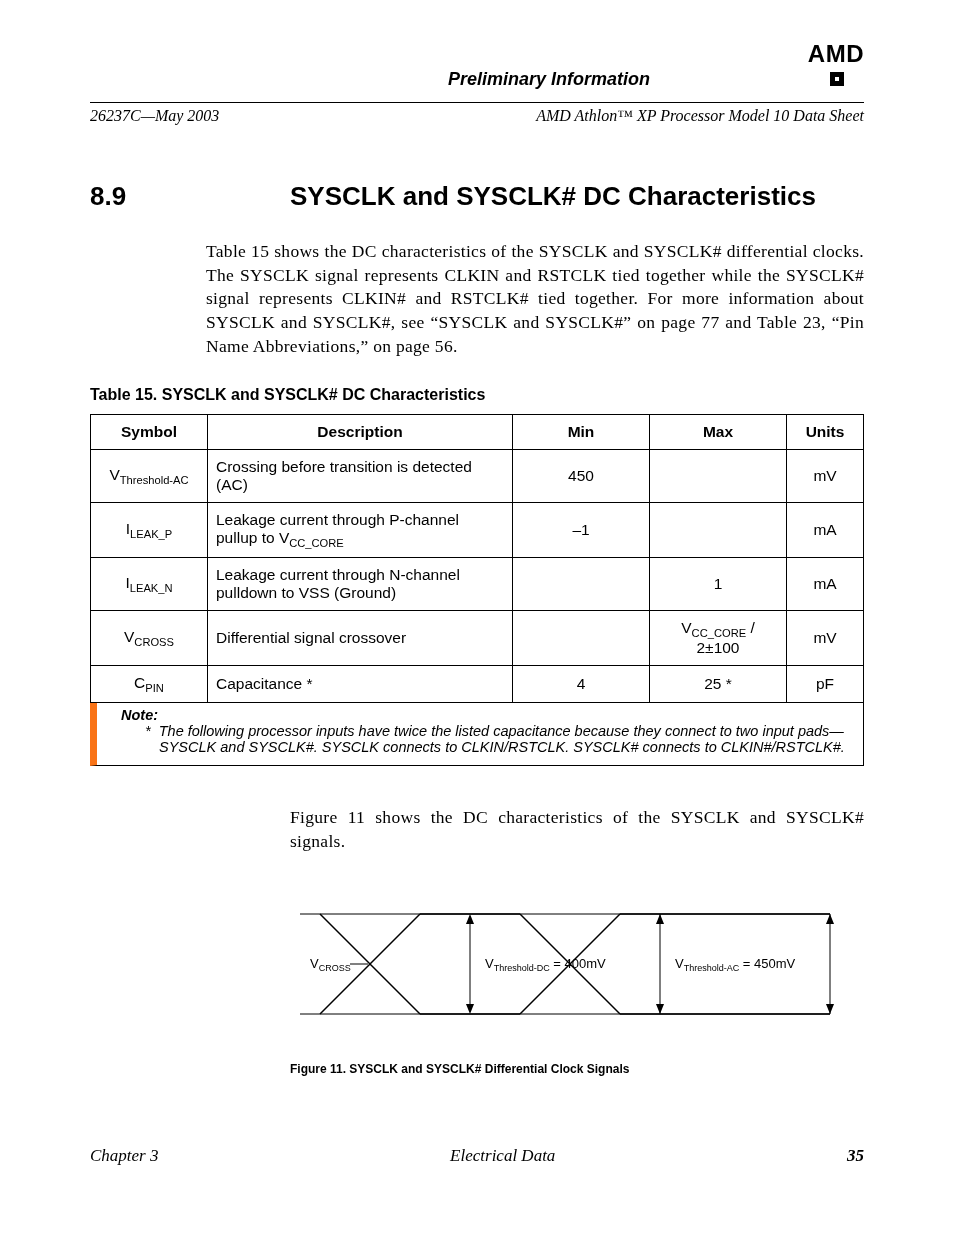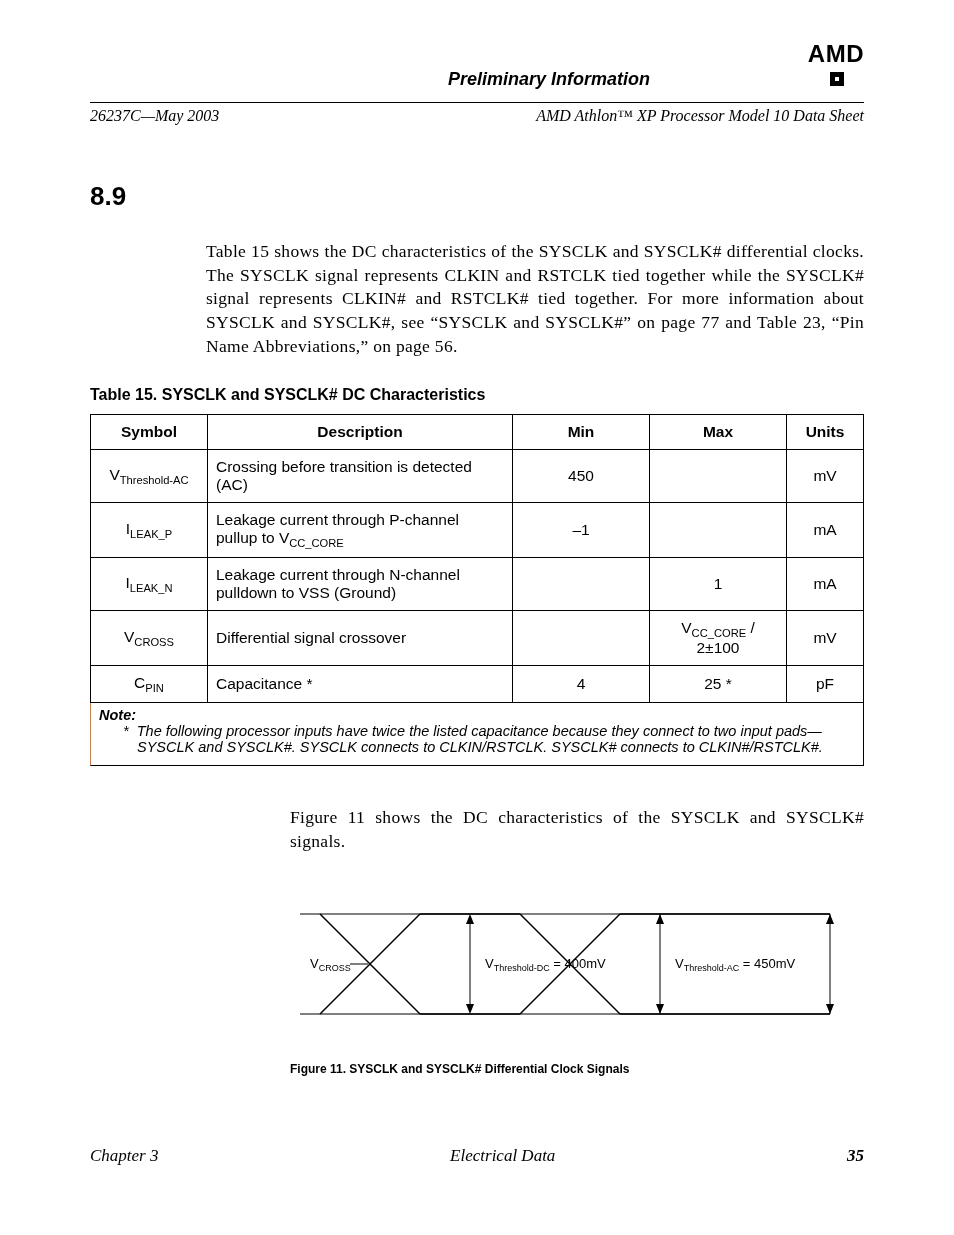--- a/index.html
+++ b/index.html
@@ -95,24 +95,24 @@
   }
   .col-sym { width: 100px; text-align: center; }
   .col-desc { text-align: left; }
   .col-min, .col-max { text-align: center; width: 120px; }
   .col-units { text-align: center; width: 60px; }
   .sub { font-size: 0.72em; vertical-align: sub; }
   .note-block {
     font-family: Arial, Helvetica, sans-serif;
     font-size: 14.5px;
     font-style: italic;
-    border-left: 1px solid #f97316;
+    border-left: 7px solid #f97316;
     border-right: 1px solid #000;
     border-bottom: 1px solid #000;
-    padding: 4px 8px 10px 8px;
+    padding: 4px 8px 10px 24px;
   }
   .note-label { font-weight: bold; font-style: italic; }
   .note-text { margin-left: 24px; text-indent: -14px; padding-left: 14px; }
   .fig-para {
     margin-left: 200px;
     margin-top: 40px;
     font-size: 17.5px;
     line-height: 1.35;
     text-align: justify;
     font-family: 'Century Schoolbook', Georgia, serif;
@@ -152,20 +152,21 @@
     </svg>
   </span>
 </div>
 <div class="subheader-row">
   <span>26237C—May 2003</span>
   <span class="doc-title">AMD Athlon™ XP Processor Model 10 Data Sheet</span>
 </div>
 
 <div class="section-row">
   <div class="section-num">8.9</div>
+  <div class="section-title">SYSCLK and SYSCLK# DC Characteristics</div>
 </div>
 
 <div class="body-para">Table 15 shows the DC characteristics of the SYSCLK and SYSCLK# differential clocks. The SYSCLK signal represents CLKIN and RSTCLK tied together while the SYSCLK# signal represents CLKIN# and RSTCLK# tied together. For more information about SYSCLK and SYSCLK#, see “SYSCLK and SYSCLK#” on page 77 and Table 23, “Pin Name Abbreviations,” on page 56.</div>
 
 <div class="table-caption">Table 15.  SYSCLK and SYSCLK# DC Characteristics</div>
 
 <table class="data">
   <thead>
     <tr>
       <th class="col-sym">Symbol</th>

